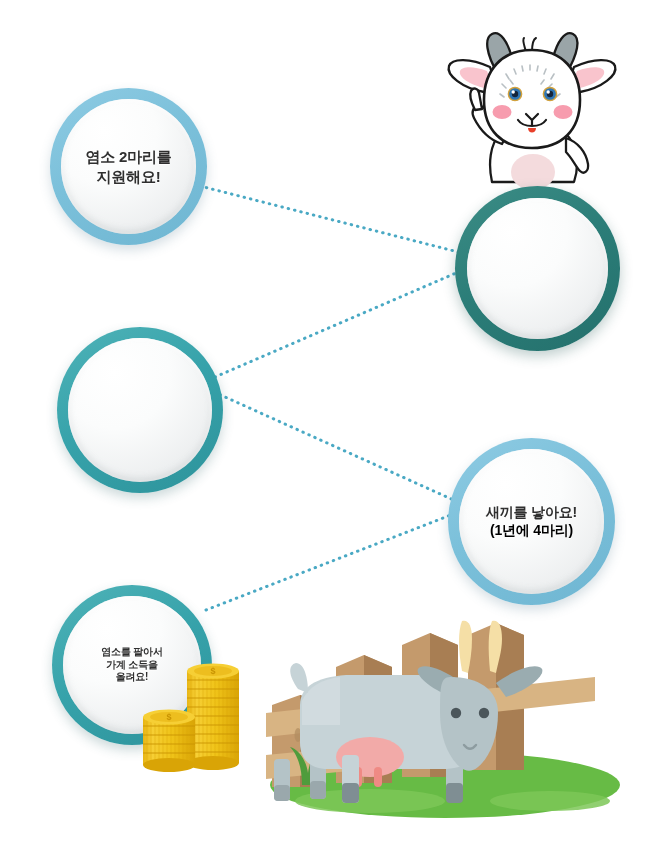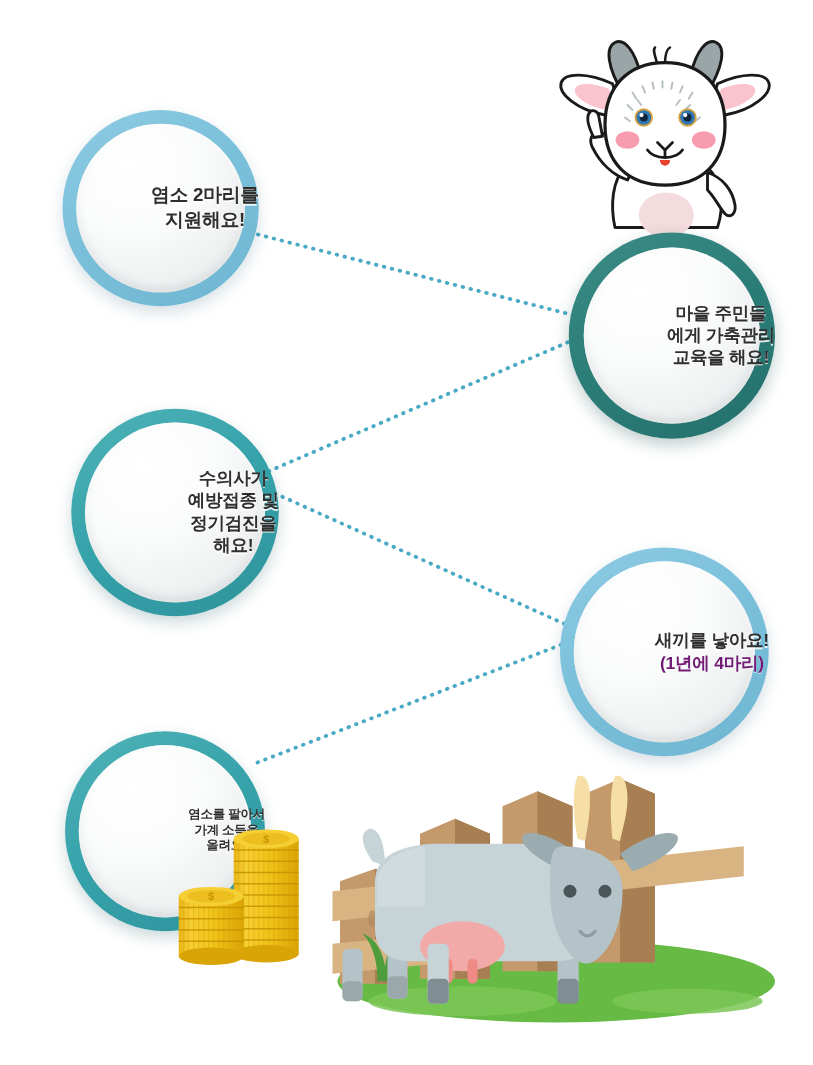--- a/index.html
+++ b/index.html
@@ -13,21 +13,21 @@
   #stage{position:absolute;left:0;top:0;width:650px;height:852px;}
 
   
   .connectors{position:absolute;left:0;top:0;width:650px;height:852px;z-index:2;pointer-events:none;}
 
   
   .bubble{
     position:absolute;
     border-radius:50%;
     box-sizing:border-box;
-    display:flex;align-items:center;justify-content:flex-end;
+    display:flex;align-items:center;justify-content:center;
     z-index:5;
   }
   .bubble .ring{
     position:absolute;left:0;top:0;right:0;bottom:0;
     border-radius:50%;
     box-sizing:border-box;
   }
   .bubble .inner{
     position:absolute;
     border-radius:50%;
@@ -39,21 +39,21 @@
   .bubble .label{
     position:relative;z-index:3;
     text-align:center;
     font-weight:bold;
     color:#2f2f2f;
     line-height:1.28;
     letter-spacing:-0.2px;
     white-space:pre-line;
     text-shadow:0 1px 0 rgba(255,255,255,.85);
   }
-  .sub{display:block;color:#701a75;}
+  .sub{display:block;color:#000000;}
 
   
   #bubble-goat-support{left:50px;  top:88px;  width:157px;height:157px;}
   #bubble-vet-care{    left:57px;  top:327px; width:166px;height:166px;}
   #bubble-income{      left:52px;  top:585px; width:160px;height:160px;}
   #bubble-training{    left:455px; top:186px; width:165px;height:165px;}
   #bubble-offspring{   left:448px; top:438px; width:167px;height:167px;}
 
   
   .ring-sky{  background:linear-gradient(150deg,#8ecbe3 0%,#7bc0da 45%,#6fb6d2 100%);
@@ -239,40 +239,33 @@
   <div id="bubble-goat-support" class="bubble">
     <div class="ring ring-sky"></div>
     <div class="inner" style="left:11px;top:11px;right:11px;bottom:11px;"></div>
     <div class="label" style="font-size:15px;">염소 2마리를
 지원해요!</div>
   </div>
 
   <div id="bubble-vet-care" class="bubble">
     <div class="ring ring-teal"></div>
     <div class="inner" style="left:11px;top:11px;right:11px;bottom:11px;"></div>
-    <div class="label" style="font-size:14px;">수의사가
-예방접종 및
-정기검진을
-해요!</div>
   </div>
 
   <div id="bubble-income" class="bubble">
     <div class="ring ring-teal"></div>
     <div class="inner" style="left:11px;top:11px;right:11px;bottom:11px;"></div>
     <div class="label" style="font-size:10px;">염소를 팔아서
 가계 소득을
 올려요!</div>
   </div>
 
   <div id="bubble-training" class="bubble">
     <div class="ring ring-dteal"></div>
     <div class="inner" style="left:12px;top:12px;right:12px;bottom:12px;"></div>
-    <div class="label" style="font-size:14px;">마을 주민들
-에게 가축관리
-교육을 해요!</div>
   </div>
 
   <div id="bubble-offspring" class="bubble">
     <div class="ring ring-sky"></div>
     <div class="inner" style="left:11px;top:11px;right:11px;bottom:11px;"></div>
     <div class="label" style="font-size:14px;">
       <span>새끼를 낳아요!</span>
       <span class="sub">(1년에 4마리)</span>
     </div>
   </div>

